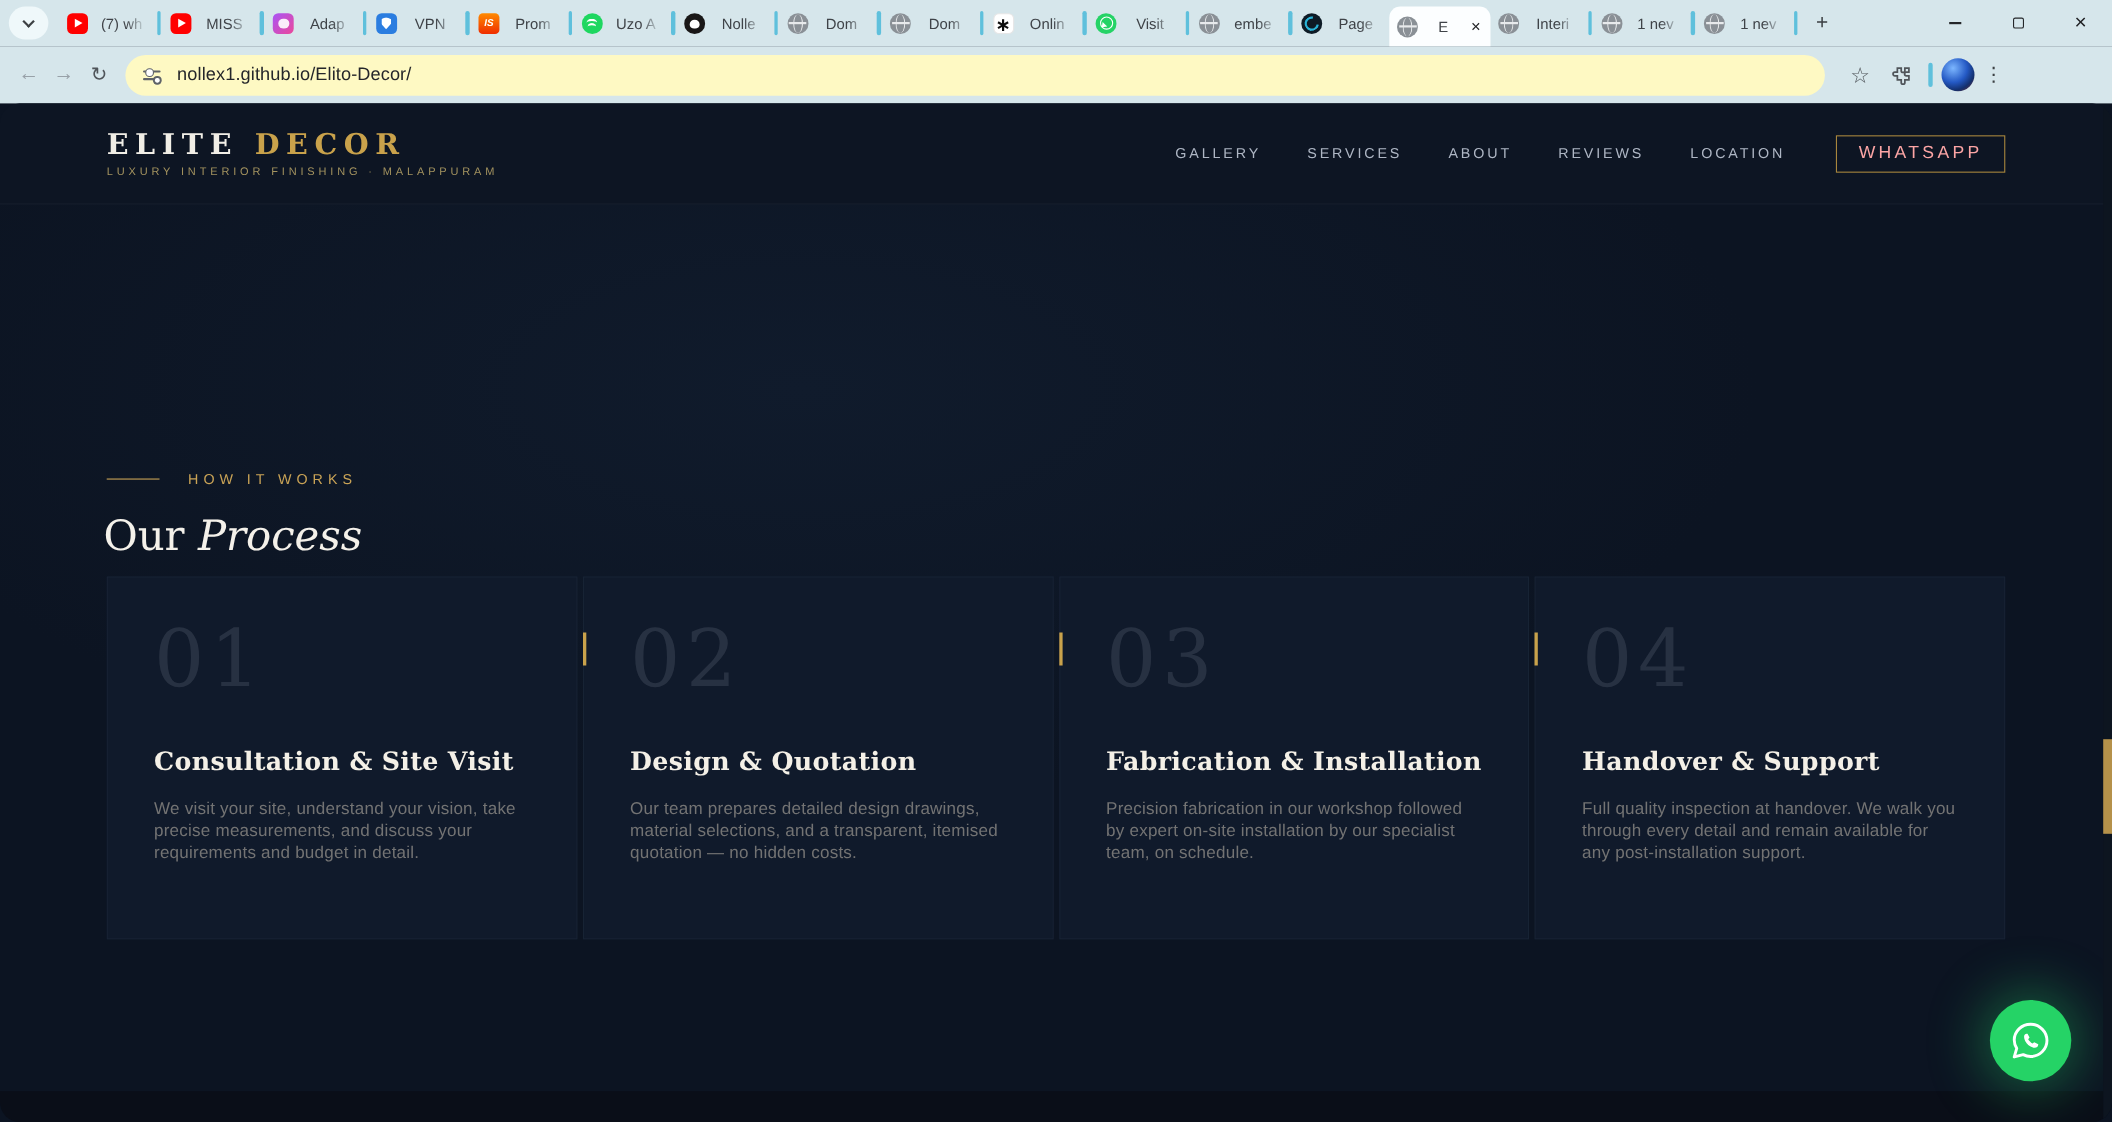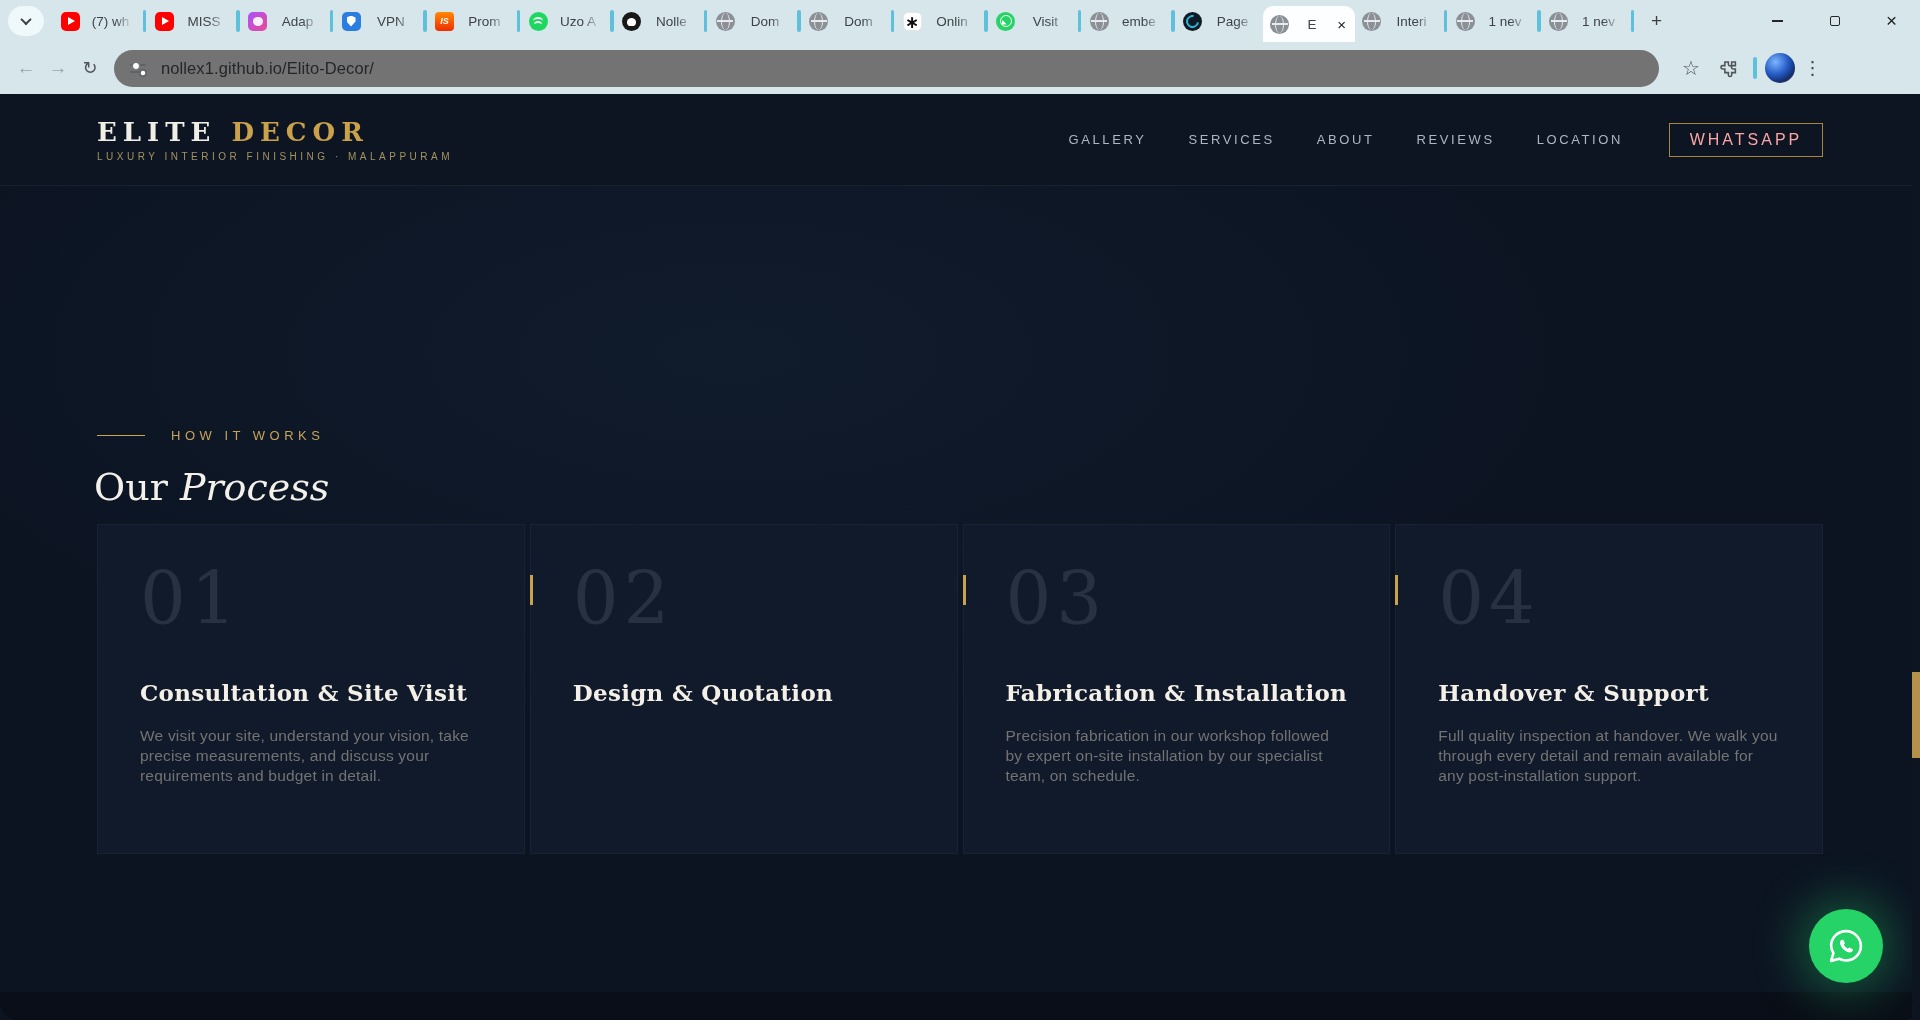--- a/index.html
+++ b/index.html
@@ -49,21 +49,21 @@
   .fav[data-icon="whatsapp"] { background:#25d366; border-radius:50%; }
   .fav[data-icon="whatsapp"]::after { content:""; width:10px; height:10px; border:1.7px solid #fff; border-radius:50%; }
   .fav[data-icon="whatsapp"]::before { content:""; position:absolute; left:2.5px; bottom:2.5px; border:3px solid transparent; border-top:4.5px solid #fff; transform:rotate(45deg); }
   .fav[data-icon="pages"] { background:#0e1b26; border-radius:50%; }
   .fav[data-icon="pages"]::after { content:""; position:absolute; inset:3px; border-radius:50%; border:2.2px solid #2ab4d8; border-right-color:transparent; transform:rotate(-35deg); }
 
   
   .toolbar { height:52px; background:#d6e6eb; display:flex; align-items:center; padding:0 14px 0 10px; }
   .navbtn { width:32px; height:32px; display:flex; align-items:center; justify-content:center; font-size:19px; color:#98a1a8; flex:0 0 auto; }
   .navbtn.reload { color:#50555a; font-size:18px; }
-  .omnibox { margin-left:8px; height:37px; width:1545px; background:#737373; border-radius:19px; display:flex; align-items:center; padding:0 16px; flex:0 0 auto; }
+  .omnibox { margin-left:8px; height:37px; width:1545px; background:#fef9c3; border-radius:19px; display:flex; align-items:center; padding:0 16px; flex:0 0 auto; }
   .tune { width:17px; height:16px; position:relative; margin-right:14px; flex:0 0 auto; }
   .tune::before { content:""; position:absolute; left:0; right:1px; top:4px; height:1.8px; background:#5f6368; border-radius:2px; box-shadow:0 7px 0 #5f6368; }
   .tune::after { content:""; position:absolute; width:5.5px; height:5.5px; border-radius:50%; background:#fff; border:1.8px solid #5f6368; top:2px; left:2px; box-shadow:7px 7px 0 -1.8px #fff, 7px 7px 0 0 #5f6368; }
   .url { font-size:16.5px; color:#24262a; letter-spacing:0.1px; }
   .tb-right { display:flex; align-items:center; margin-left:14px; gap:0; }
   .tb-icon { width:36px; height:36px; display:flex; align-items:center; justify-content:center; color:#50555a; font-size:20px; }
   .tb-sep { width:3.5px; height:22px; border-radius:2px; background:#5fc0dc; margin:0 8px; }
   .avatar { width:30px; height:30px; border-radius:50%; background:radial-gradient(circle at 35% 30%, #7cb6ff 0%, #2459c4 45%, #13306e 70%, #8c2c1f 100%); }
   .menu-dots { font-size:18px; color:#3c4043; }
 
@@ -255,20 +255,21 @@
 
   <div class="cards">
     <div class="card">
       <div class="card-num">01</div>
       <div class="card-title">Consultation &amp; Site Visit</div>
       <div class="card-body">We visit your site, understand your vision, take precise measurements, and discuss your requirements and budget in detail.</div>
     </div>
     <div class="card tick">
       <div class="card-num">02</div>
       <div class="card-title">Design &amp; Quotation</div>
+      <div class="card-body">Our team prepares detailed design drawings, material selections, and a transparent, itemised quotation — no hidden costs.</div>
     </div>
     <div class="card tick">
       <div class="card-num">03</div>
       <div class="card-title">Fabrication &amp; Installation</div>
       <div class="card-body">Precision fabrication in our workshop followed by expert on-site installation by our specialist team, on schedule.</div>
     </div>
     <div class="card tick">
       <div class="card-num">04</div>
       <div class="card-title">Handover &amp; Support</div>
       <div class="card-body">Full quality inspection at handover. We walk you through every detail and remain available for any post-installation support.</div>

